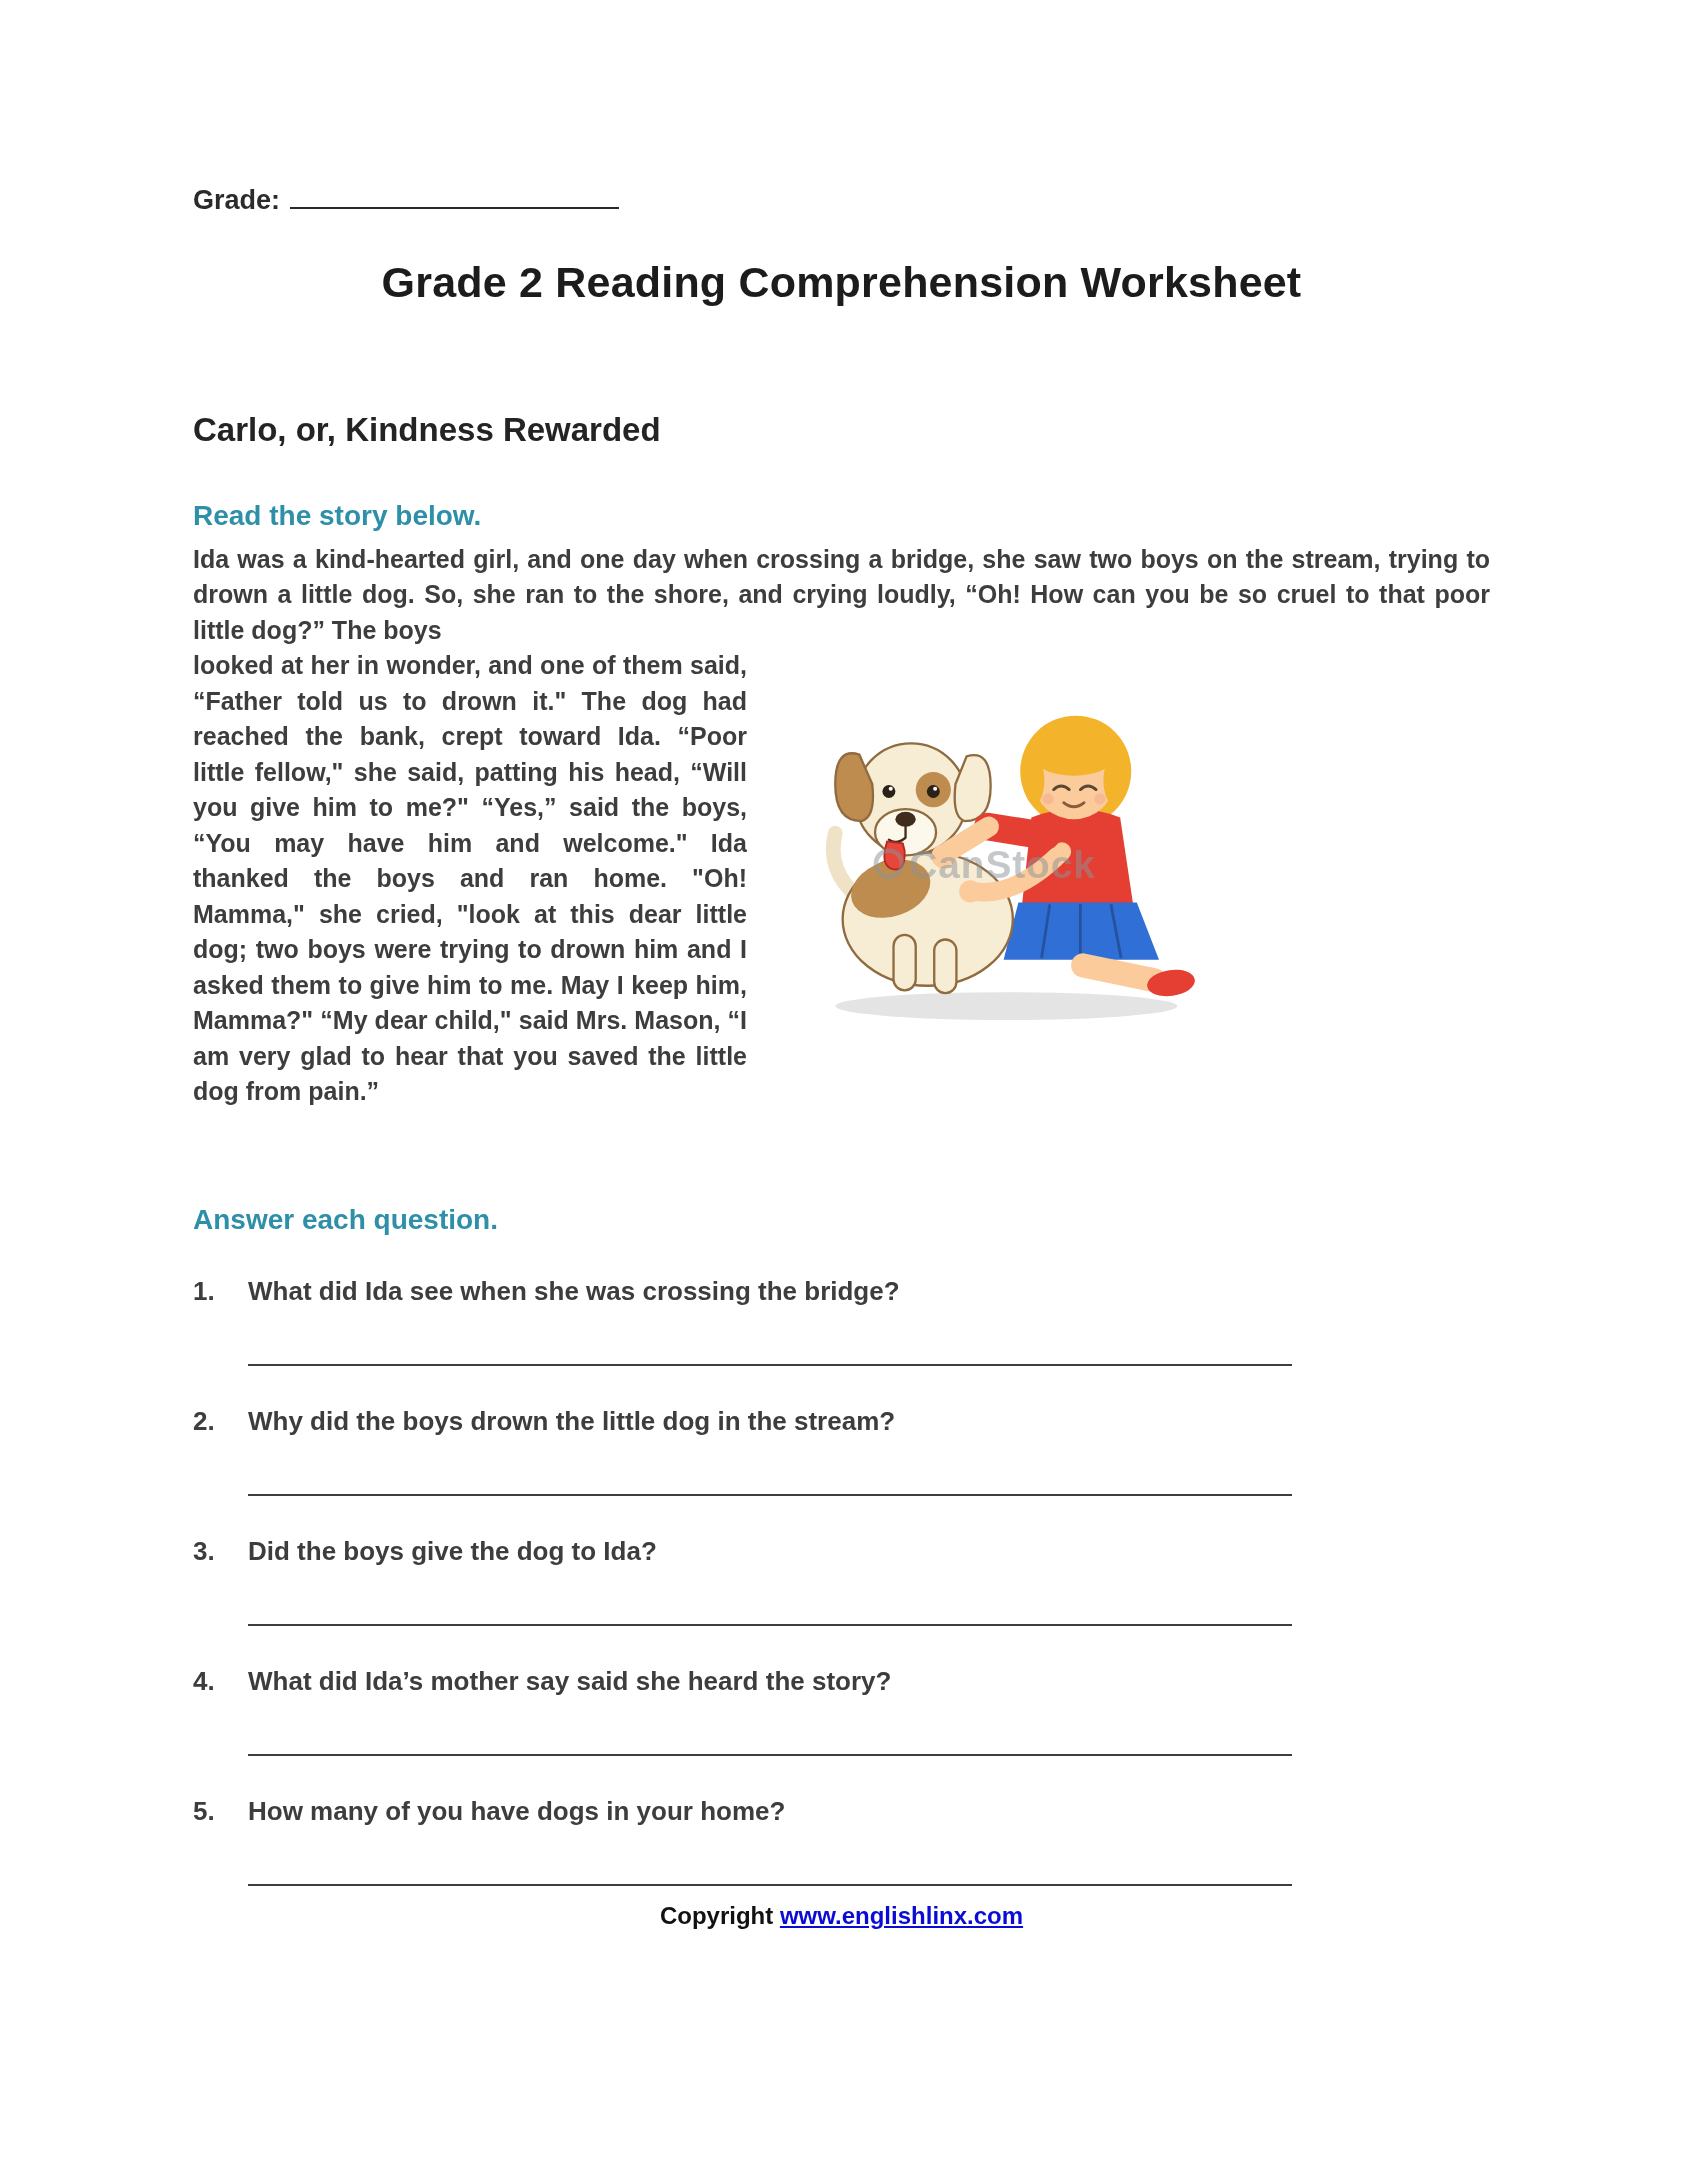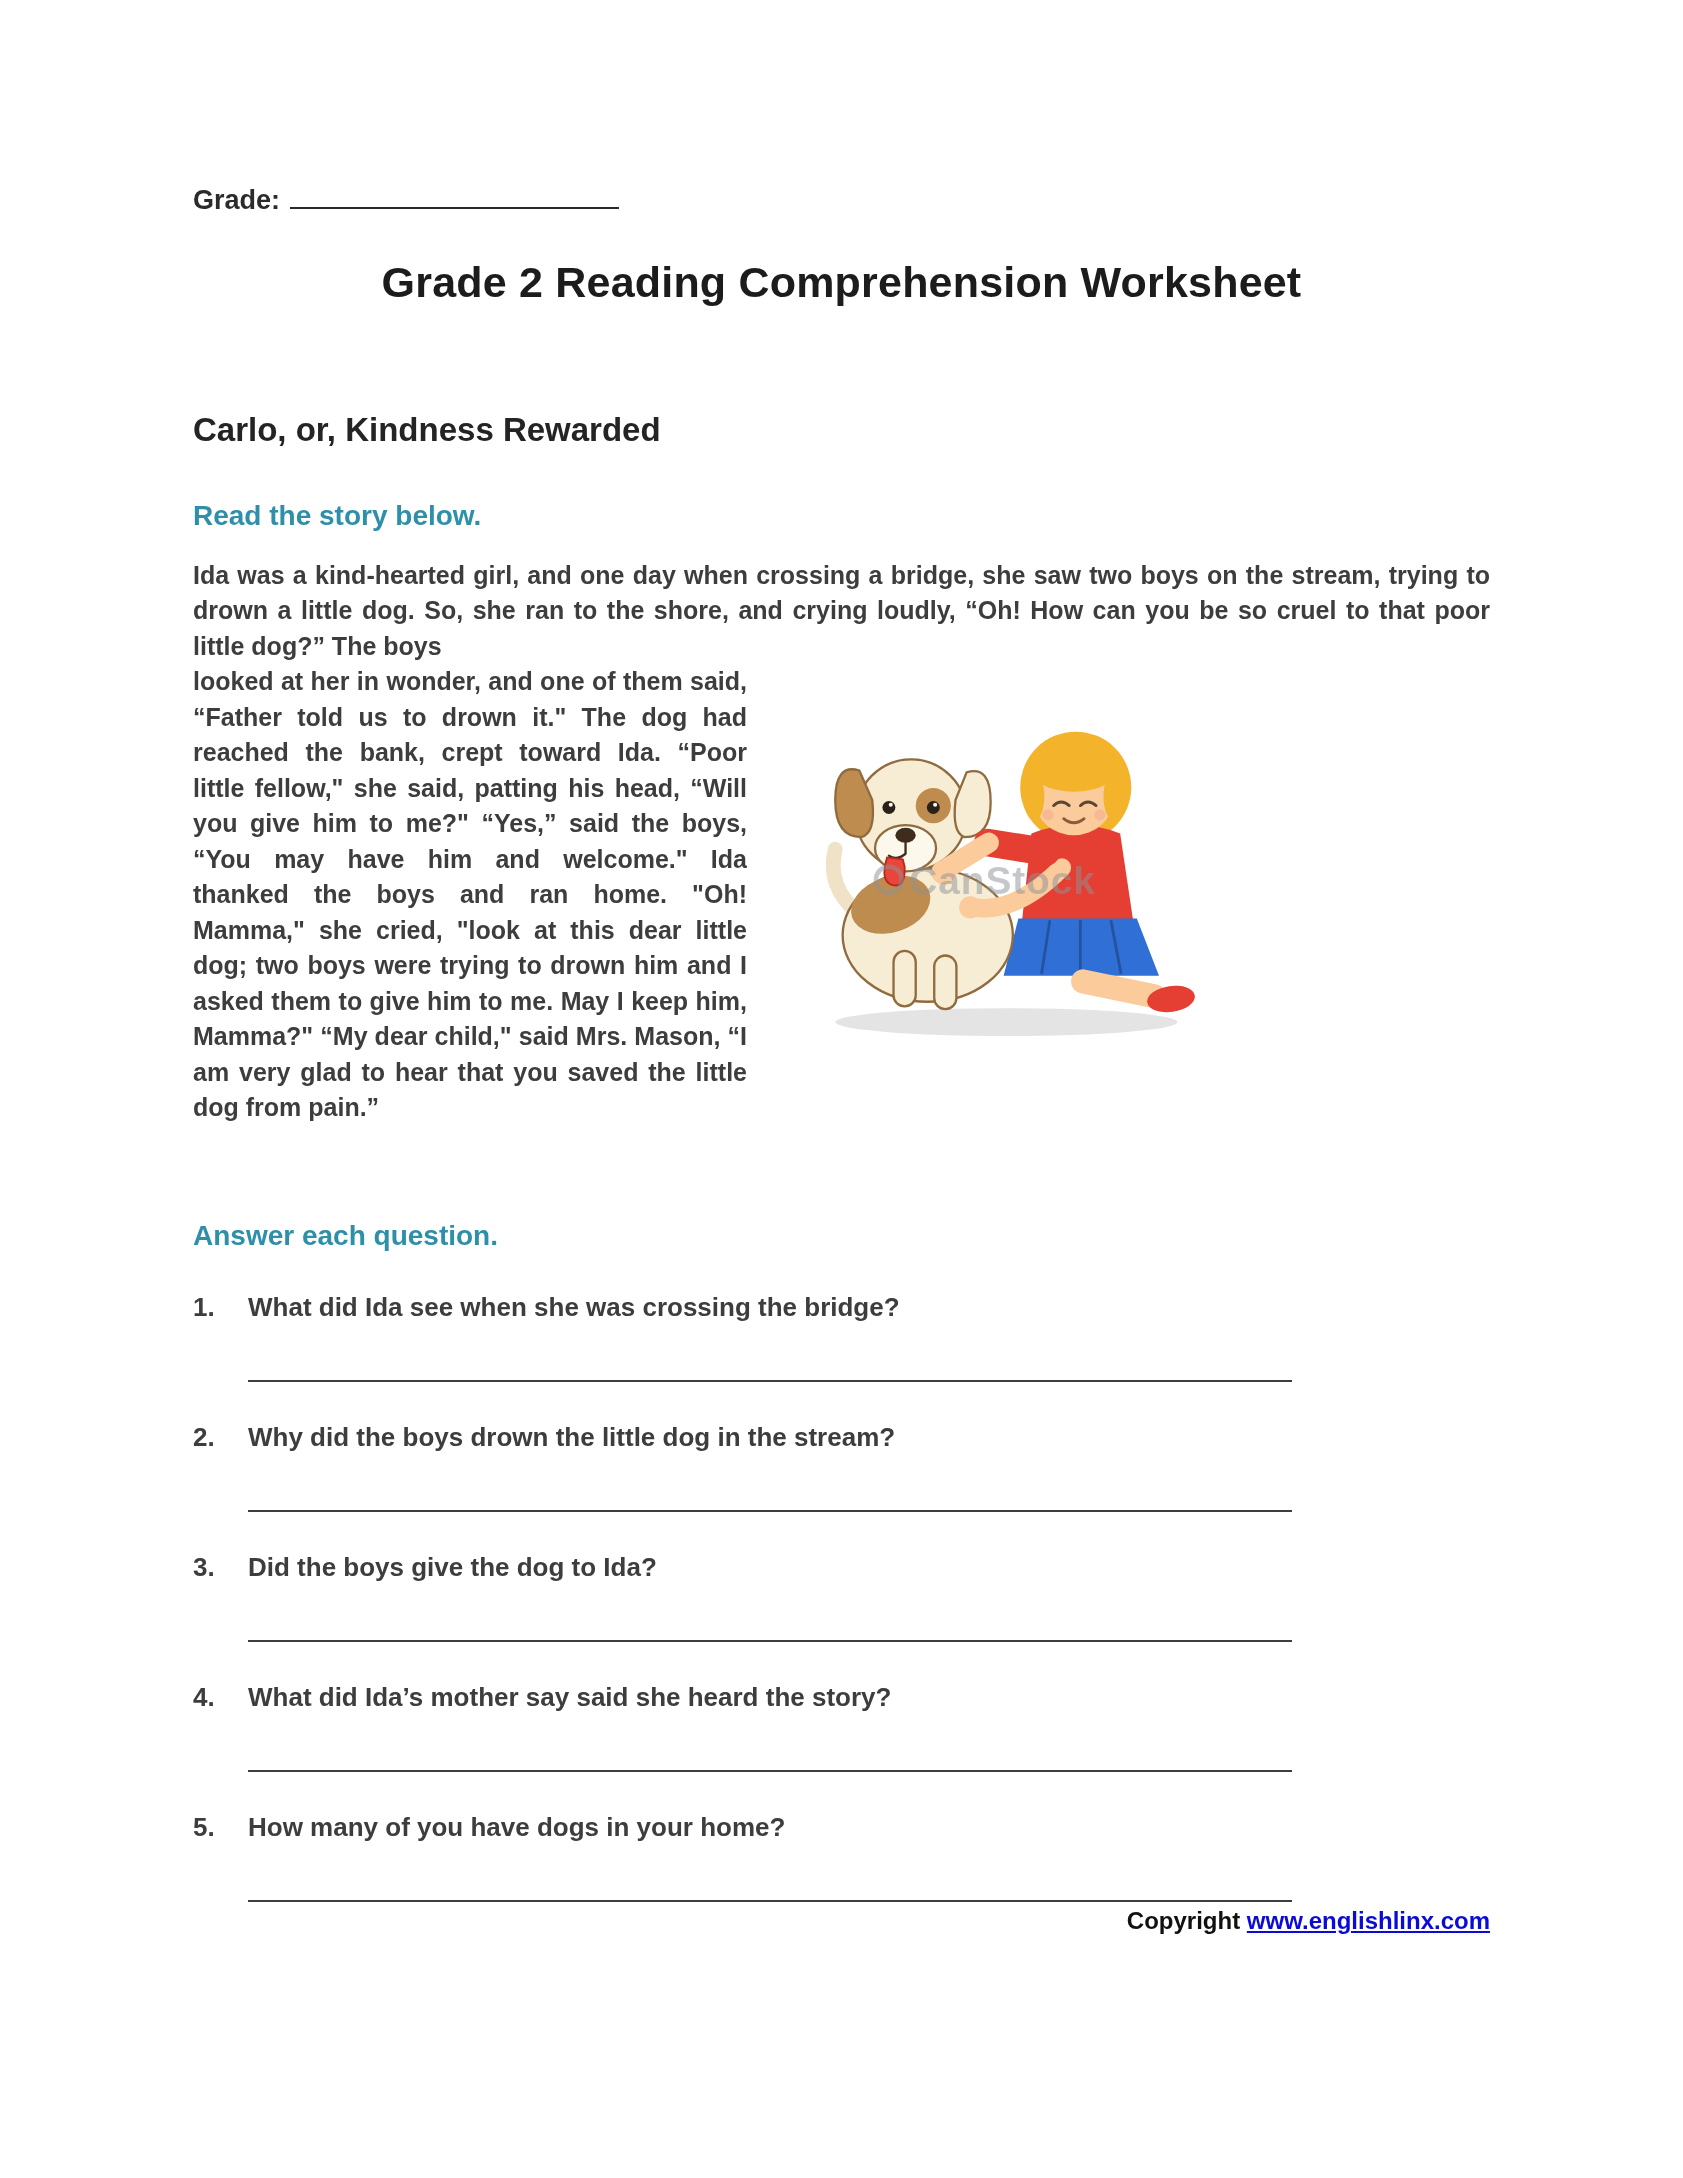--- a/index.html
+++ b/index.html
@@ -43,21 +43,21 @@
     letter-spacing:0.2px;
   }
   h2.subtitle{
     text-align:left;
     font-size:33px;color:#242424;
     margin-bottom:51px;
   }
   .teal{
     color:var(--accent_teal,#2e8fa8);
     font-size:28px;
-    margin-bottom:26px;
+    margin-bottom:10px;
   }
   .story{font-size:25px;line-height:1.42;text-align:justify;color:var(--text_dark,#3d3d3d);}
   .story p{margin:0;}
   .illustration{
     float:right;
     width:743px;height:510px;
     position:relative;
   }
   .illustration svg{
     display:block;
@@ -72,23 +72,23 @@
   .q-line{font-size:26px;display:flex;}
   .q-num{width:55px;flex:0 0 55px;}
   .answer-blank{
     width:1044px;
     margin-left:55px;
     margin-top:57px;
     border-bottom:2.5px solid #3d3d3d;
     height:1px;
   }
   .footer{
-    text-align:right;
+    text-align:center;
     font-size:24px;color:#111111;
-    margin-top:5px;
+    margin-top:16px;
   }
   .footer a{
     color:var(--link_blue,#0b0bd6);
     text-decoration:underline;
     font-weight:700;
   }
   
   .f-red{fill:var(--shirt_red,#e43f32);}
   .f-blue{fill:var(--skirt_blue,#2f6fd6);}
   .f-hair{fill:var(--hair_yellow,#f3b32b);}

